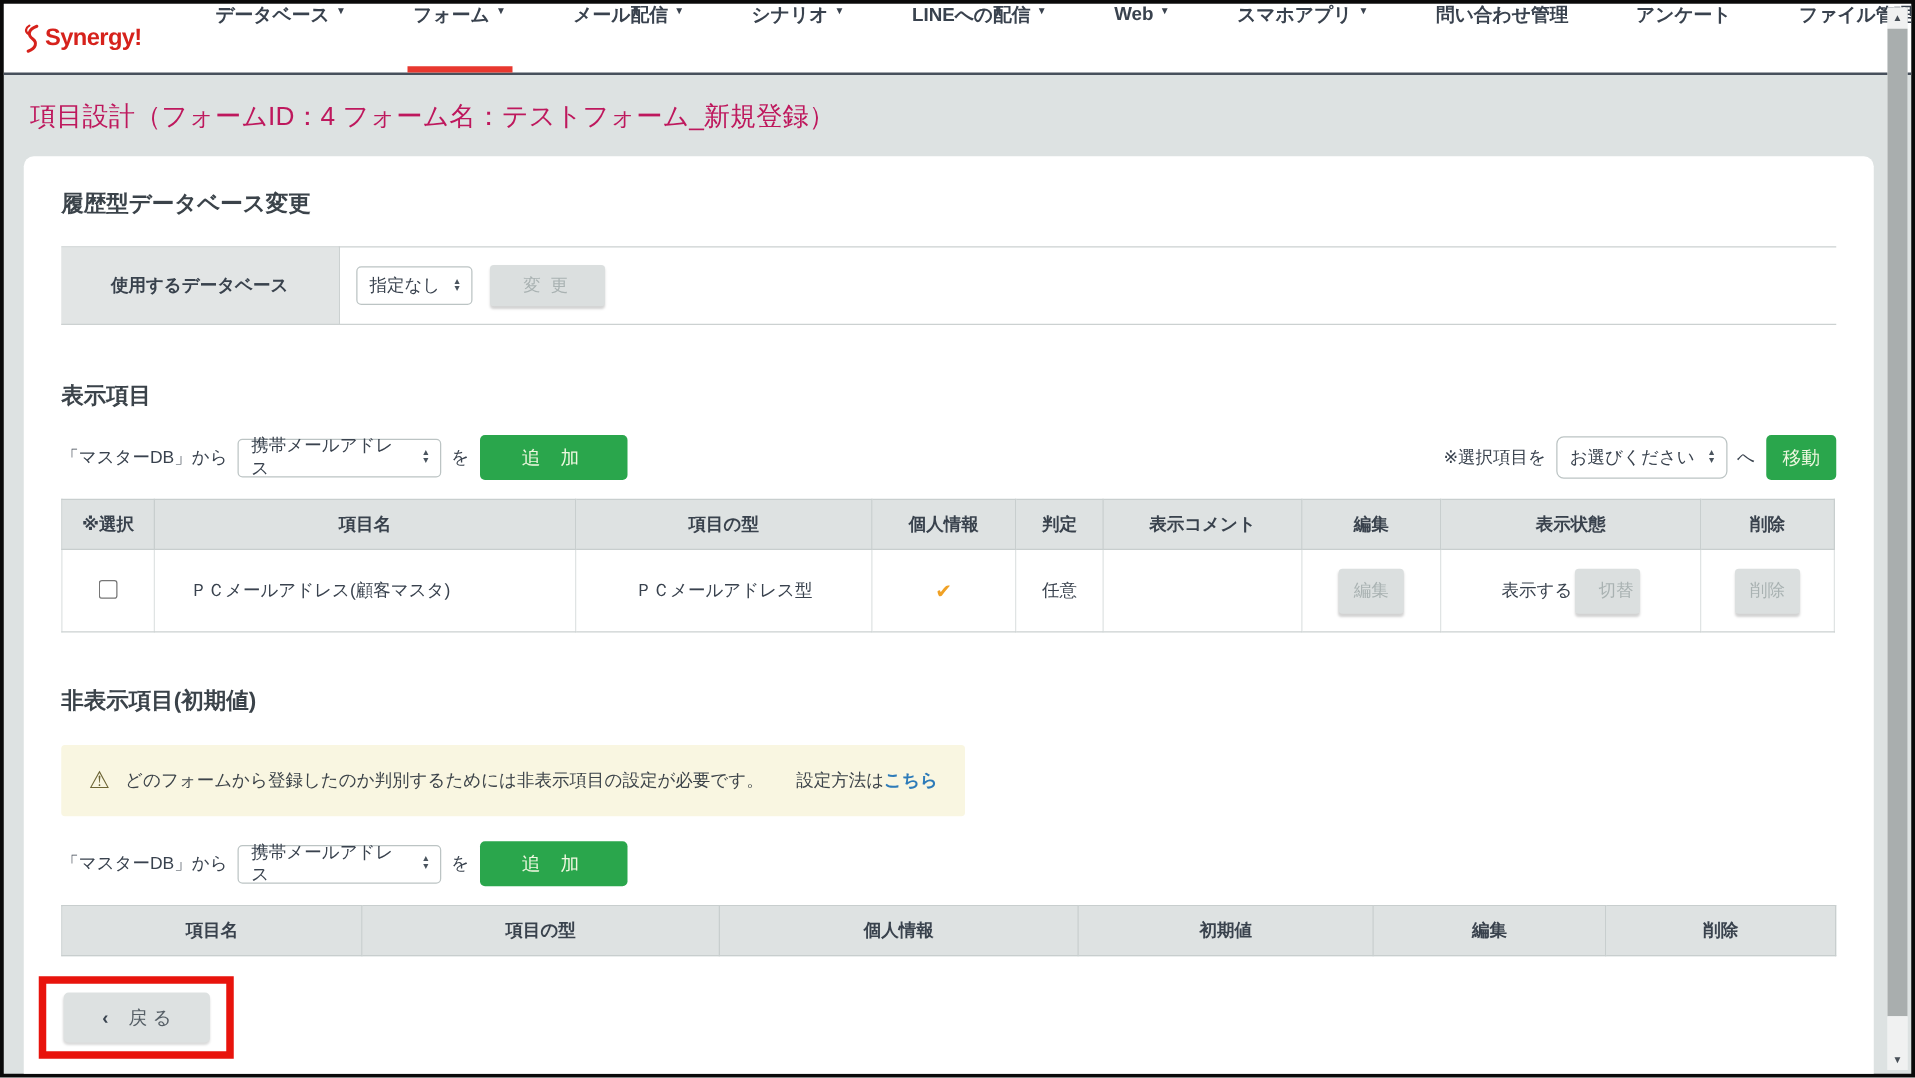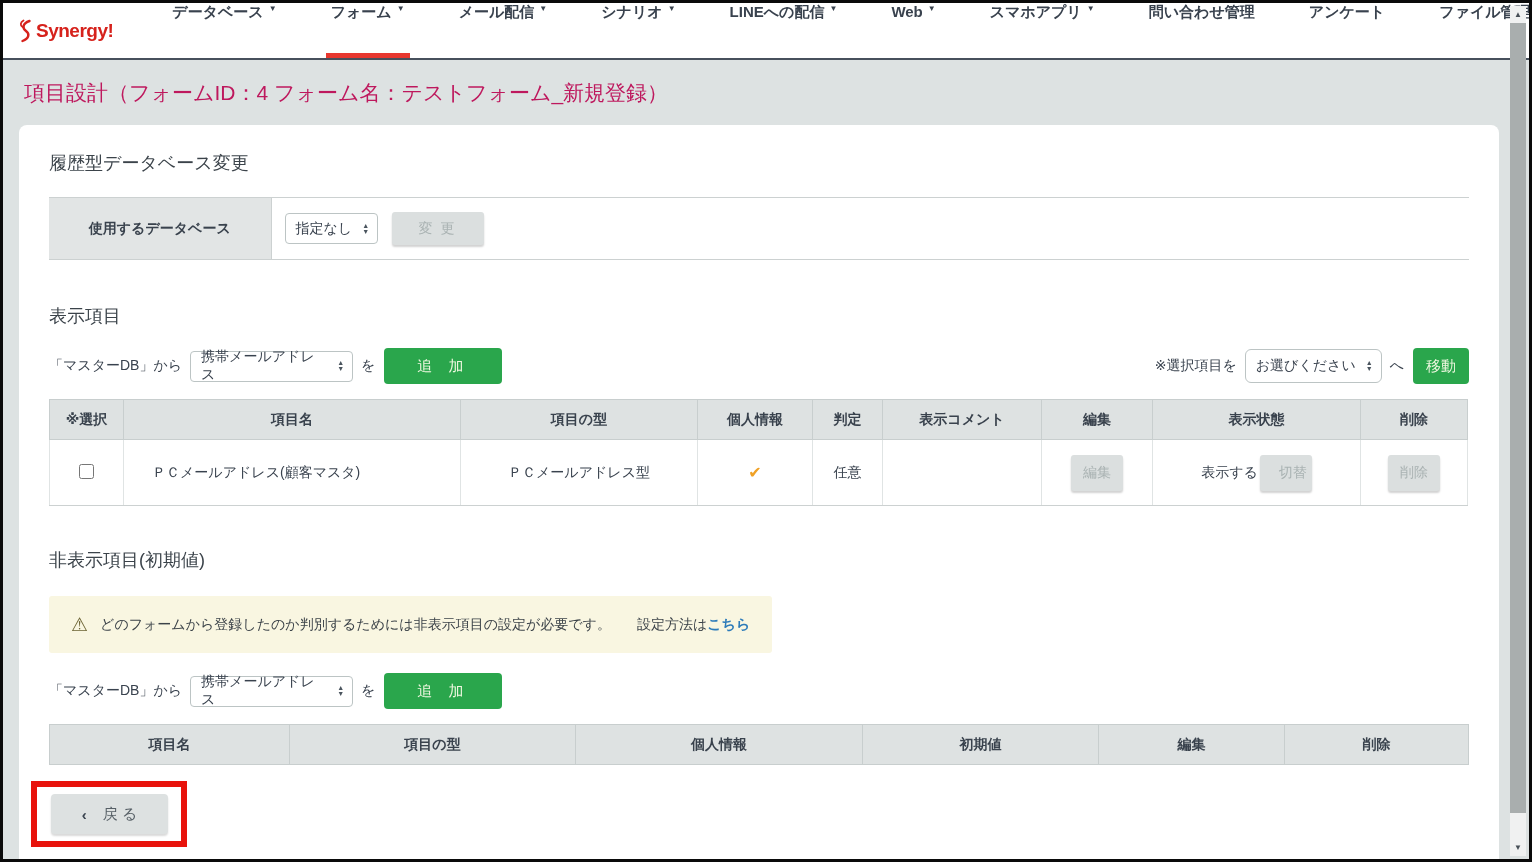--- a/index.html
+++ b/index.html
@@ -35,21 +35,21 @@
   }
   
   .page-bg{ height:800px; }
   .page-title{
     padding:19px 0 18px 21px; font-size:21px; color:#be185d;
   }
   .card{
     width:1480px; margin-left:16px; background:#fff; border-radius:8px;
     padding:26px 30px 28px 30px; min-height:697px;
   }
-  .section-h{ font-size:18px; color:#3b434a; font-weight:400; }
+  .section-h{ font-size:18px; color:#3b434a; font-weight:700; }
   
   .tbl1{ margin-top:22px; width:1420px; border-collapse:collapse; table-layout:fixed; }
   .tbl1 th{
     width:222px; background:#e2e5e5; font-size:14px; font-weight:bold; color:#39424d;
     border:1px solid #ccd1d1; border-left:none; height:62px; text-align:center;
   }
   .tbl1 td{
     border-top:1px solid #ccd1d1; border-bottom:1px solid #ccd1d1;
     padding-left:13px; height:62px; vertical-align:middle;
   }

